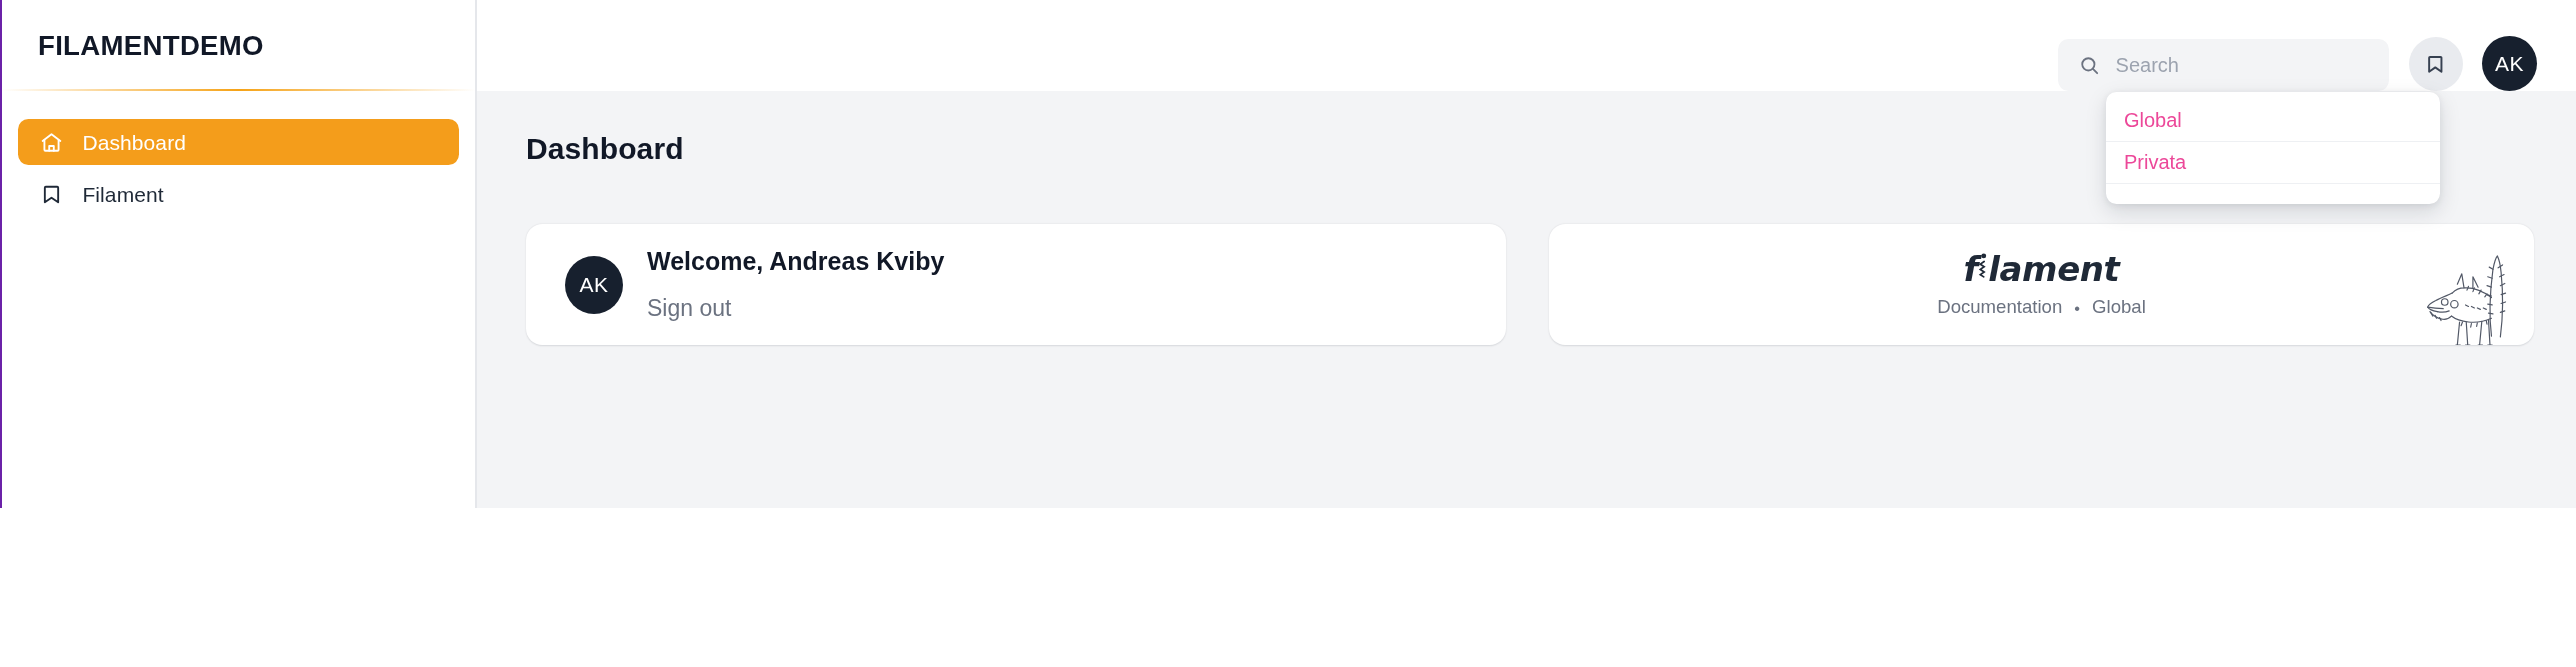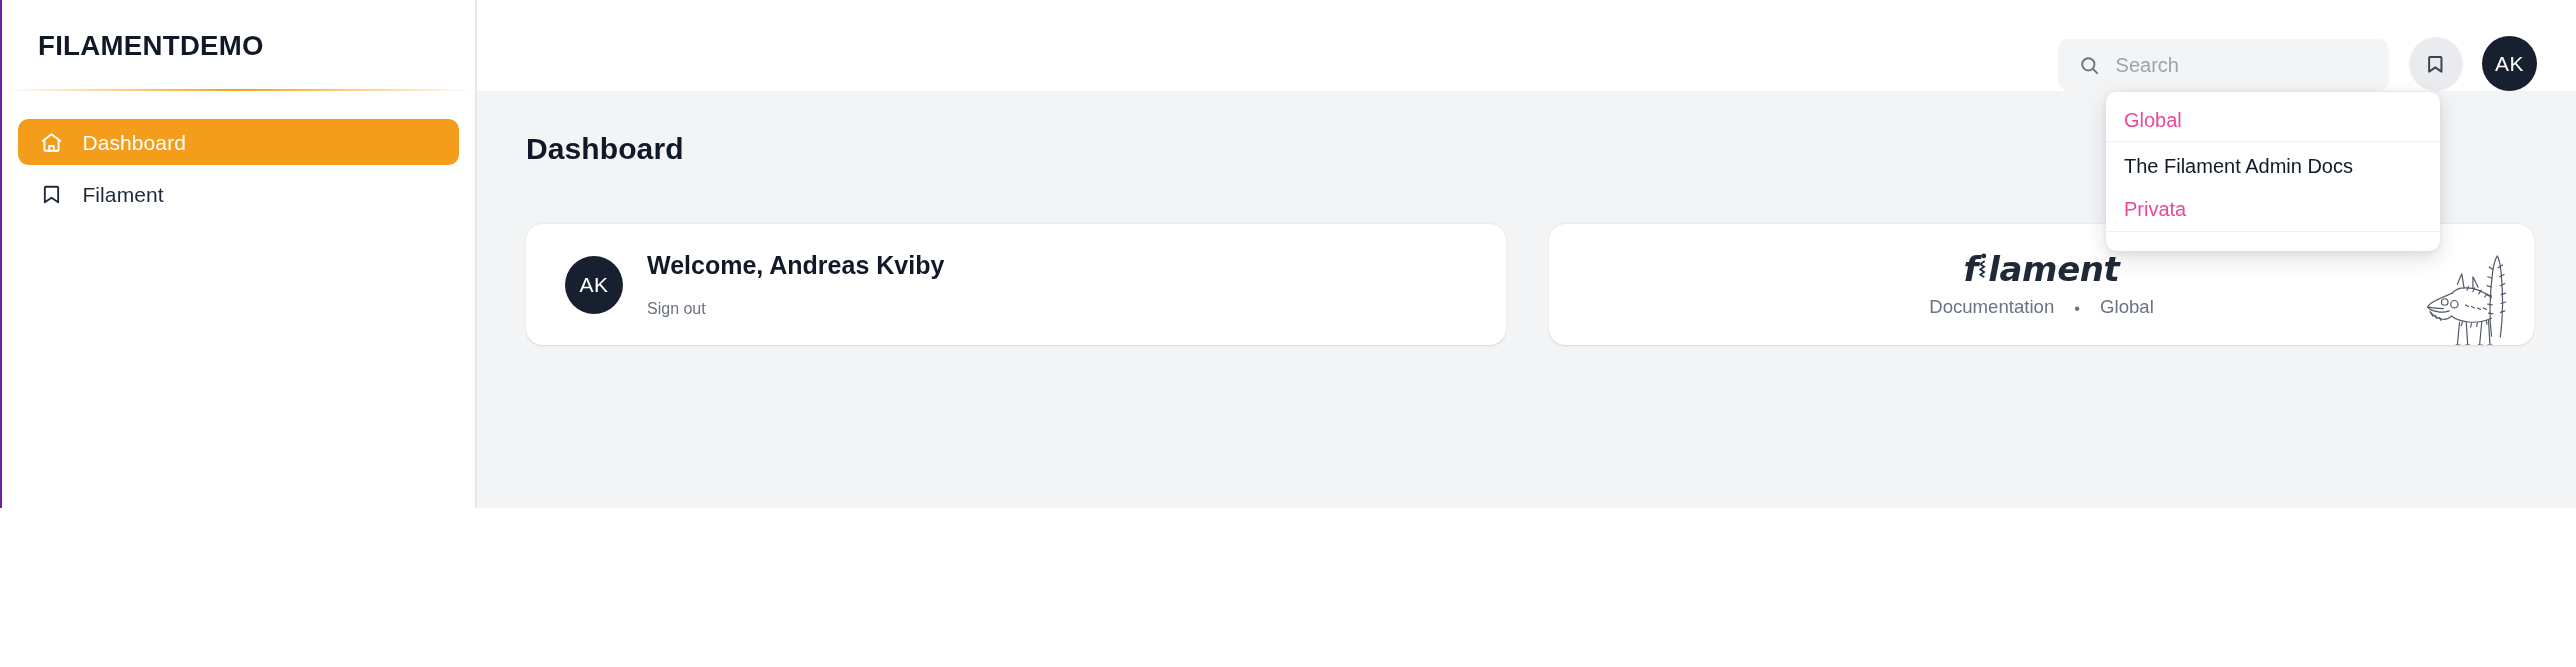--- a/index.html
+++ b/index.html
@@ -244,21 +244,21 @@
     letter-spacing: 0.4px;
   }
   .welcome-texts { display: flex; flex-direction: column; gap: 23px; }
   .welcome-title {
     font-size: 25px;
     font-weight: 700;
     color: #111827;
     line-height: 1;
   }
   .welcome-signout {
-    font-size: 16px;
+    font-size: 23px;
     color: #6b7280;
     line-height: 1;
     cursor: pointer;
   }
 
   .card-filament {
     flex: 1 1 auto;
     height: 121px;
     position: relative;
     overflow: hidden;
@@ -289,21 +289,21 @@
     left: -0.7px;
     bottom: -3px;
     width: 12px;
     height: 33px;
   }
   .filament-links {
     font-size: 18.6px;
     color: #6b7280;
     display: flex;
     align-items: flex-end;
-    gap: 20px;
+    gap: 12px;
     line-height: 1;
   }
   .filament-links a {
     color: #6b7280;
     text-decoration: none;
     cursor: pointer;
   }
   .filament-links .dot { color: #6b7280; font-size: 16.4px; }
 
   .wolf {
@@ -450,20 +450,19 @@
           </div>
         </div>
 
       </section>
     </main>
   </div>
 
   <div class="dropdown">
 
     <div class="dd-group-label">Global</div>
-    <div class="dd-item">The Filament Admin Docs</div>
 
     <div class="dd-group-label">Privata</div>
 
   </div>
 
 </div>
 
 
 </body></html>

